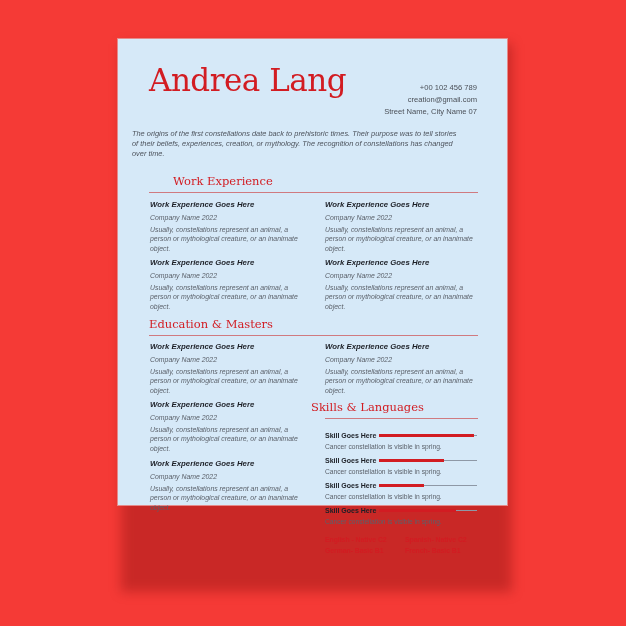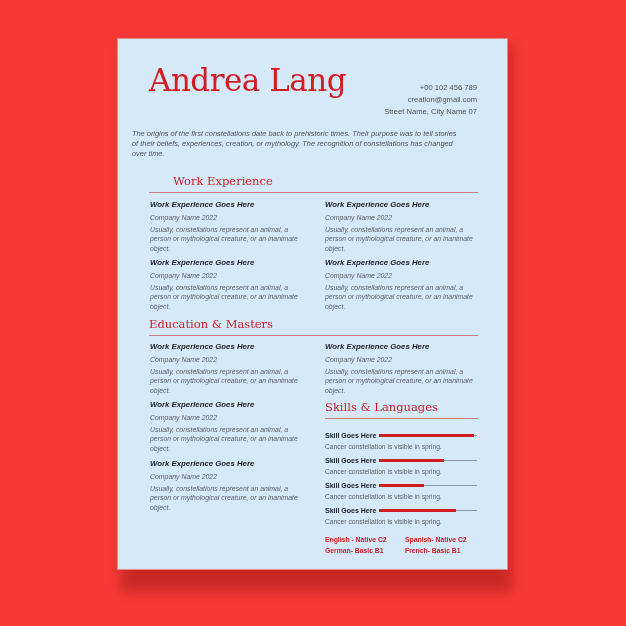--- a/index.html
+++ b/index.html
@@ -8,21 +8,21 @@
     background:#f53a36;
     position:relative;
     font-family:"Liberation Sans", sans-serif;
   }
   .shadow {
     position:absolute; left:121px; top:44px; width:391px; height:548px;
     background:rgba(120,10,10,0.35);
     filter:blur(6px);
   }
   .paper {
-    position:absolute; left:117px; top:38px; width:391px; height:532px;
+    position:absolute; left:117px; top:38px; width:391px; height:468px;
     background:#d6e9f8;
     border:1px solid #e58a8a;
     box-sizing:border-box;
   }
   .abs { position:absolute; white-space:nowrap; }
   .name {
     left:31px; top:26px;
     font-family:"DejaVu Serif", serif;
     font-size:31px; color:#d21c22; letter-spacing:-0.5px;
     line-height:1;
@@ -120,21 +120,21 @@
     <div class="t">Work Experience Goes Here</div>
     <div class="c">Company Name 2022</div>
     <div class="d">Usually, constellations represent an animal, a person or mythological creature, or an inanimate object.</div>
   </div>
   <div class="entry" style="left:32px; top:420px;">
     <div class="t">Work Experience Goes Here</div>
     <div class="c">Company Name 2022</div>
     <div class="d">Usually, constellations represent an animal, a person or mythological creature, or an inanimate object.</div>
   </div>
 
-  <div class="abs section-title" style="left:207px; top:363px;">Skills &amp; Languages</div>
+  <div class="abs section-title" style="left:193px; top:363px;">Skills &amp; Languages</div>
   <div class="rule" style="left:207px; top:379px; width:153px;"></div>
 
   <div class="skill" style="top:392px;">
     <div class="row">
       <span class="lbl">Skill Goes Here</span>
       <span class="bar">
           <span class="fill" style="width:97%;"></span>
         </span>
     </div>
     <div class="sd">Cancer constellation is visible in spring.</div>

